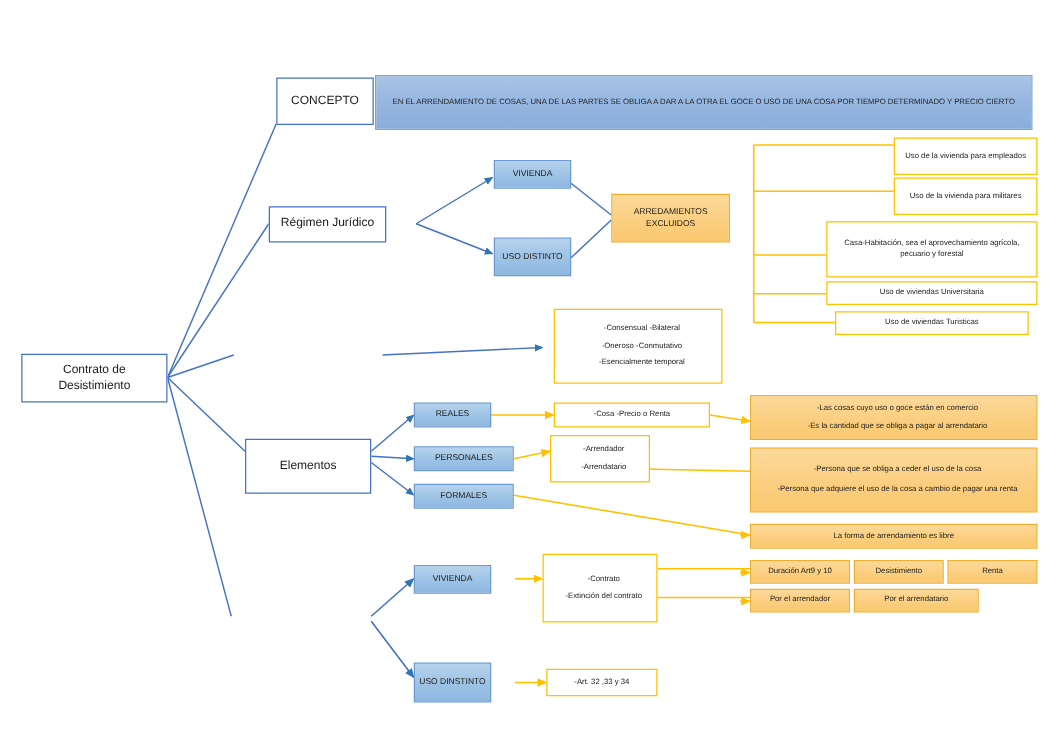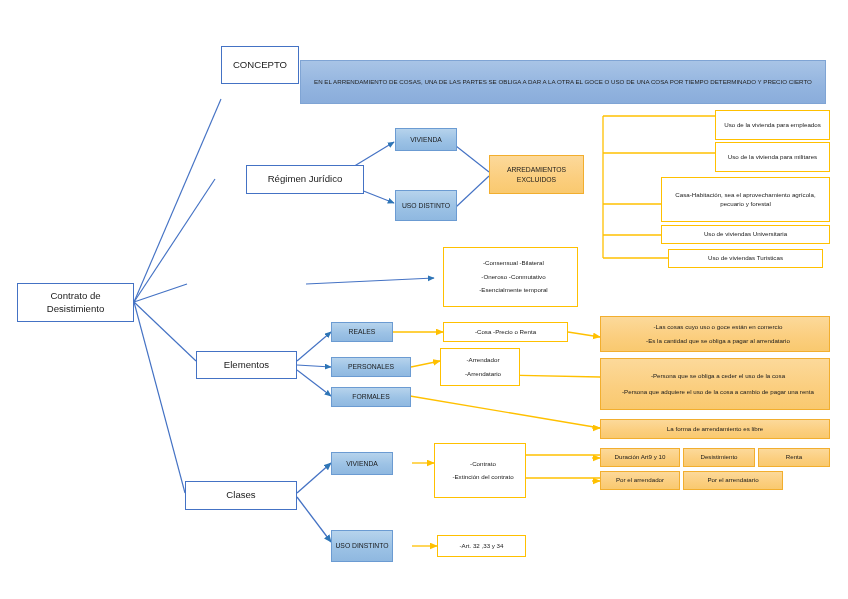--- a/index.html
+++ b/index.html
@@ -110,28 +110,28 @@
       <line x1="603" y1="258" x2="668" y2="258"></line>
       <line x1="603" y1="116" x2="603" y2="116"></line>
       <line x1="603" y1="258" x2="603" y2="258"></line>
     </g>
   </svg>
 
   <div class="node nd-white lg" style="left:17px;top:283px;width:117px;height:39px;">
     <span class="txt">Contrato de Desistimiento</span>
   </div>
 
-  <div class="node nd-white lg" style="left:221px;top:46px;width:78px;height:38px;">
+  <div class="node nd-white lg" style="left:221px;top:62px;width:78px;height:38px;">
     <span class="txt">CONCEPTO</span>
   </div>
   <div class="node nd-banner tiny" style="left:300px;top:60px;width:526px;height:44px;">
     <span class="txt">EN EL ARRENDAMIENTO DE COSAS, UNA DE LAS PARTES SE OBLIGA A DAR A LA OTRA EL GOCE O USO DE UNA COSA POR TIEMPO DETERMINADO Y PRECIO CIERTO</span>
   </div>
 
-  <div class="node nd-white lg" style="left:215px;top:165px;width:118px;height:29px;margin-left:31px;">
+  <div class="node nd-white lg" style="left:215px;top:165px;width:94px;height:29px;">
     <span class="txt">Régimen Jurídico</span>
   </div>
   <div class="node nd-blue sm" style="left:395px;top:128px;width:62px;height:23px;">
     <span class="txt">VIVIENDA</span>
   </div>
   <div class="node nd-blue sm" style="left:395px;top:190px;width:62px;height:31px;">
     <span class="txt">USO DISTINTO</span>
   </div>
   <div class="node nd-orange sm" style="left:489px;top:155px;width:95px;height:39px;">
     <span class="txt">ARREDAMIENTOS EXCLUIDOS</span>
@@ -154,21 +154,21 @@
   </div>
 
   <div class="node nd-owhite tiny" style="left:443px;top:247px;width:135px;height:60px;">
     <div class="lines">
       <span class="txt">-Consensual    -Bilateral</span>
       <span class="txt">-Oneroso        -Conmutativo</span>
       <span class="txt">-Esencialmente temporal</span>
     </div>
   </div>
 
-  <div class="node nd-white lg" style="left:196px;top:351px;width:101px;height:28px;">
+  <div class="node nd-white lg" style="left:196px;top:351px;width:101px;height:44px;">
     <span class="txt">Elementos</span>
   </div>
   <div class="node nd-blue sm" style="left:331px;top:322px;width:62px;height:20px;">
     <span class="txt">REALES</span>
   </div>
   <div class="node nd-blue sm" style="left:331px;top:357px;width:80px;height:20px;">
     <span class="txt">PERSONALES</span>
   </div>
   <div class="node nd-blue sm" style="left:331px;top:387px;width:80px;height:20px;">
     <span class="txt">FORMALES</span>
@@ -193,23 +193,20 @@
   <div class="node nd-orange tiny" style="left:600px;top:358px;width:230px;height:52px;">
     <div class="lines2">
       <span class="txt">-Persona que se obliga a ceder el uso de la cosa</span>
       <span class="txt">-Persona que adquiere el uso de la cosa a cambio de pagar una renta</span>
     </div>
   </div>
   <div class="node nd-orange tiny" style="left:600px;top:419px;width:230px;height:20px;">
     <span class="txt">La forma de arrendamiento es libre</span>
   </div>
 
-  <div class="node nd-white lg" style="left:185px;top:481px;width:112px;height:29px;">
-    <span class="txt">Clases</span>
-  </div>
   <div class="node nd-blue sm" style="left:331px;top:452px;width:62px;height:23px;">
     <span class="txt">VIVIENDA</span>
   </div>
   <div class="node nd-blue sm" style="left:331px;top:530px;width:62px;height:32px;">
     <span class="txt">USO DINSTINTO</span>
   </div>
   <div class="node nd-owhite tiny" style="left:434px;top:443px;width:92px;height:55px;">
     <div class="lines">
       <span class="txt">-Contrato</span>
       <span class="txt">-Extinción del contrato</span>

